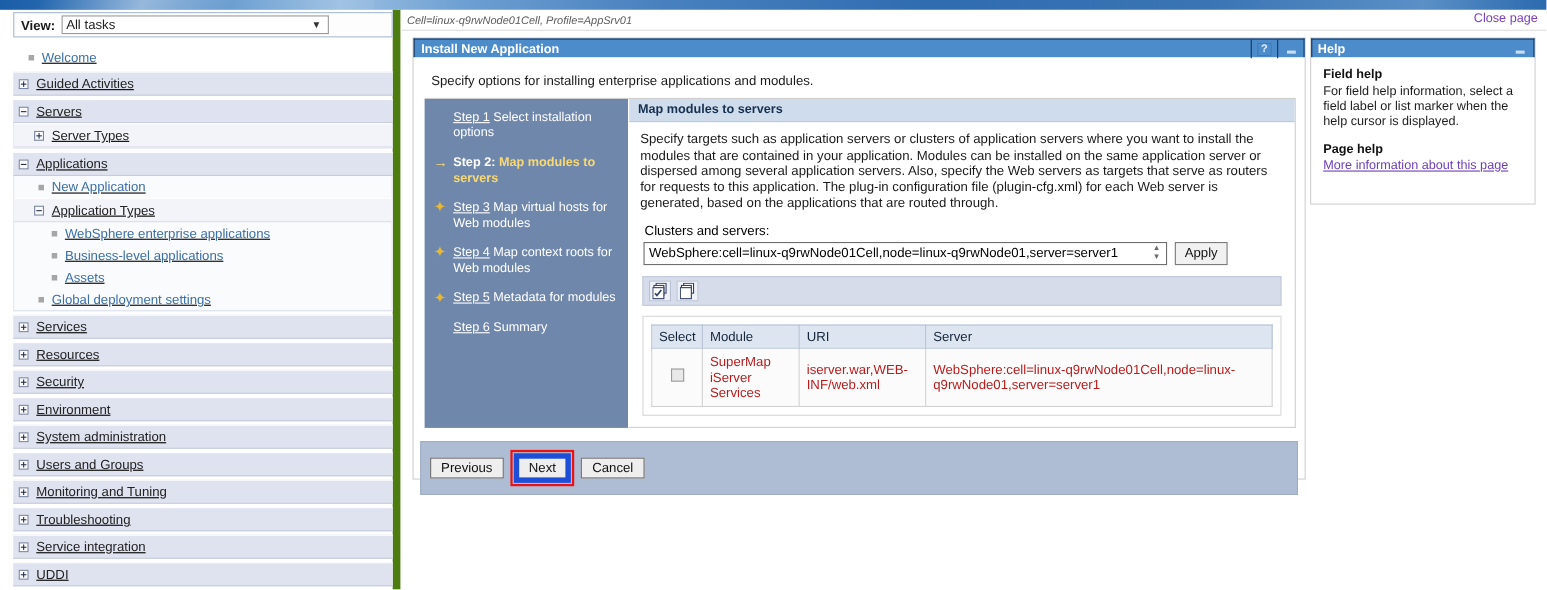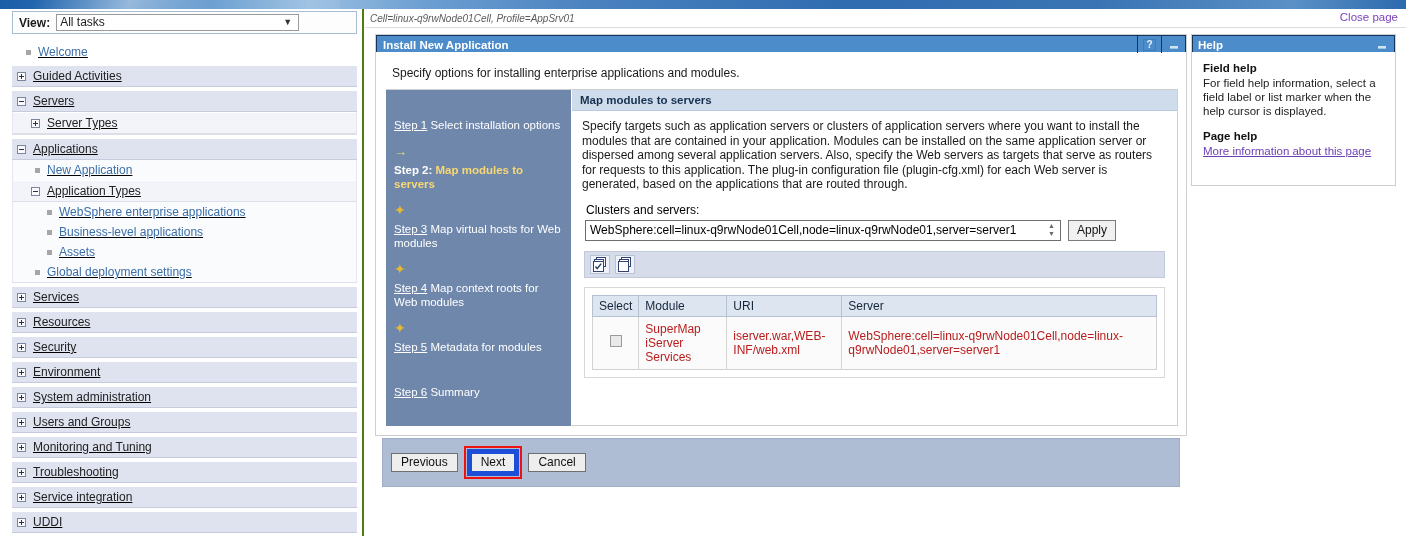--- a/index.html
+++ b/index.html
@@ -23,21 +23,21 @@
   }
   .banner-sheen {
     position: absolute; left: 0; top: 0; width: 340px; height: 9px;
     background: linear-gradient(105deg, rgba(255,255,255,0) 10%,
       rgba(255,255,255,.45) 38%, rgba(255,255,255,.05) 62%);
   }
 
   
   .nav-col {
     position: absolute; left: 0; top: 9px; width: 364px; height: 527px;
-    background: #ffffff; border-right: 2px solid #4d7c0f;
+    background: #ffffff; border-right: 7px solid #4d7c0f;
   }
   .nav-inner { position: absolute; left: 12px; top: 2px; width: 345px; }
   .view-box {
     border: 1px solid #a8bcd2; background: #fdfdfd;
     padding: 3px 6px; display: flex; align-items: center; gap: 6px;
     height: 23px;
   }
   .view-label { font-weight: bold; font-size: 12px; color: #1a1a1a; }
   .view-select {
     font-family: "Liberation Sans", sans-serif; font-size: 12px;
@@ -135,21 +135,21 @@
   .portlet-body { padding: 10px 0 0 0; }
   .intro { font-size: 12px; padding: 4px 0 9px 16px; color:#1a1a1a;}
 
   .wizard {
     display: flex; margin: 0 8px 0 10px; border-top: 1px solid #cfcfcf;
   }
   .steps {
     width: 187px; background: #6f87ab; padding: 10px 8px 14px 8px;
     color: #ffffff; font-size: 11.5px; line-height: 14px;
   }
-  .step-row { display: flex; gap: 4px; margin-bottom: 13px; flex-direction: column; }
+  .step-row { display: flex; gap: 4px; margin-bottom: 13px; }
   .step-mark { width: 14px; flex: 0 0 14px; color: #f2c13d; font-size: 13px;
      line-height: 13px; text-align: left; }
   .step-txt { flex: 1; }
   .step-txt a, .step-num { color: #ffffff; text-decoration: underline; }
   .step-row.current .step-txt { color: #f7d873; font-weight: bold; }
   .step-row.current .step-mark { color: #f7d873; font-weight: bold;}
   .arrow-g { color:#f7d873; }
   .plus-g { color:#e8b830; font-size:14px; line-height:12px; }
 
   .panel {

